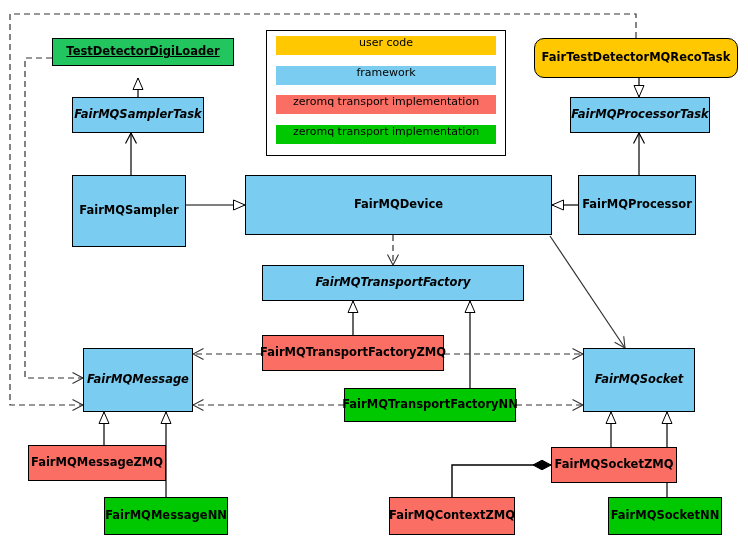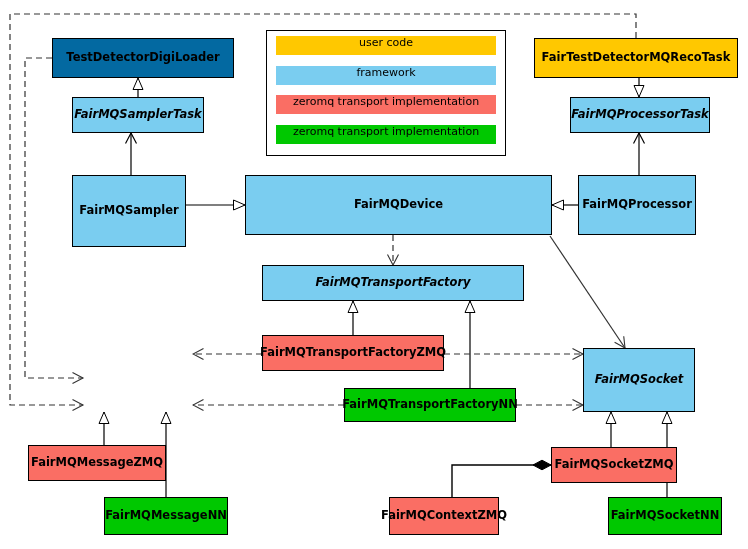--- a/index.html
+++ b/index.html
@@ -90,74 +90,77 @@
   <div class="legend-row" style="left:276px;top:66px;width:220px;height:19px;background:#7ACDF0;">
     <span>framework</span>
   </div>
   <div class="legend-row" style="left:276px;top:95px;width:220px;height:19px;background:#FA6E64;">
     <span>zeromq transport implementation</span>
   </div>
   <div class="legend-row" style="left:276px;top:125px;width:220px;height:19px;background:#00C800;">
     <span>zeromq transport implementation</span>
   </div>
 
-  <div class="node" style="left:52px;top:38px;width:182px;height:40px;background:#0369a1;">
+  <div class="node" style="left:52px;top:38px;width:182px;height:28px;background:#22c55e;text-decoration:underline;">
     <span>TestDetectorDigiLoader</span>
   </div>
 
   <div class="node abstract" style="left:72px;top:97px;width:132px;height:36px;background:#7ACDF0;">
     <span>FairMQSamplerTask</span>
   </div>
 
   <div class="node" style="left:72px;top:175px;width:114px;height:72px;background:#7ACDF0;">
     <span>FairMQSampler</span>
   </div>
 
   <div class="node" style="left:245px;top:175px;width:307px;height:60px;background:#7ACDF0;">
     <span>FairMQDevice</span>
   </div>
 
   <div class="node" style="left:578px;top:175px;width:118px;height:60px;background:#7ACDF0;">
     <span>FairMQProcessor</span>
   </div>
 
-  <div class="node" style="left:534px;top:38px;width:204px;height:40px;background:#FFC800;">
+  <div class="node" style="left:534px;top:38px;width:204px;height:40px;background:#FFC800;border-radius:10px;">
     <span>FairTestDetectorMQRecoTask</span>
   </div>
 
   <div class="node abstract" style="left:570px;top:97px;width:140px;height:36px;background:#7ACDF0;">
     <span>FairMQProcessorTask</span>
   </div>
 
   <div class="node abstract" style="left:262px;top:265px;width:262px;height:36px;background:#7ACDF0;">
     <span>FairMQTransportFactory</span>
   </div>
 
   <div class="node" style="left:262px;top:335px;width:182px;height:36px;background:#FA6E64;">
     <span>FairMQTransportFactoryZMQ</span>
   </div>
 
   <div class="node" style="left:344px;top:388px;width:172px;height:34px;background:#00C800;">
     <span>FairMQTransportFactoryNN</span>
   </div>
 
+  <div class="node abstract" style="left:83px;top:348px;width:110px;height:64px;background:#7ACDF0;">
+    <span>FairMQMessage</span>
+  </div>
 
   <div class="node abstract" style="left:583px;top:348px;width:112px;height:64px;background:#7ACDF0;">
     <span>FairMQSocket</span>
   </div>
 
   <div class="node" style="left:28px;top:445px;width:138px;height:36px;background:#FA6E64;">
     <span>FairMQMessageZMQ</span>
   </div>
 
   <div class="node" style="left:104px;top:497px;width:124px;height:38px;background:#00C800;">
     <span>FairMQMessageNN</span>
   </div>
 
-  <div class="node" style="left:389px;top:497px;width:110px;height:38px;background:#FA6E64;">
+  <div class="node" style="left:389px;top:497px;width:126px;height:38px;background:#FA6E64;">
     <span>FairMQContextZMQ</span>
   </div>
 
   <div class="node" style="left:551px;top:447px;width:126px;height:36px;background:#FA6E64;">
     <span>FairMQSocketZMQ</span>
   </div>
 
   <div class="node" style="left:608px;top:497px;width:114px;height:38px;background:#00C800;">
     <span>FairMQSocketNN</span>
   </div>

